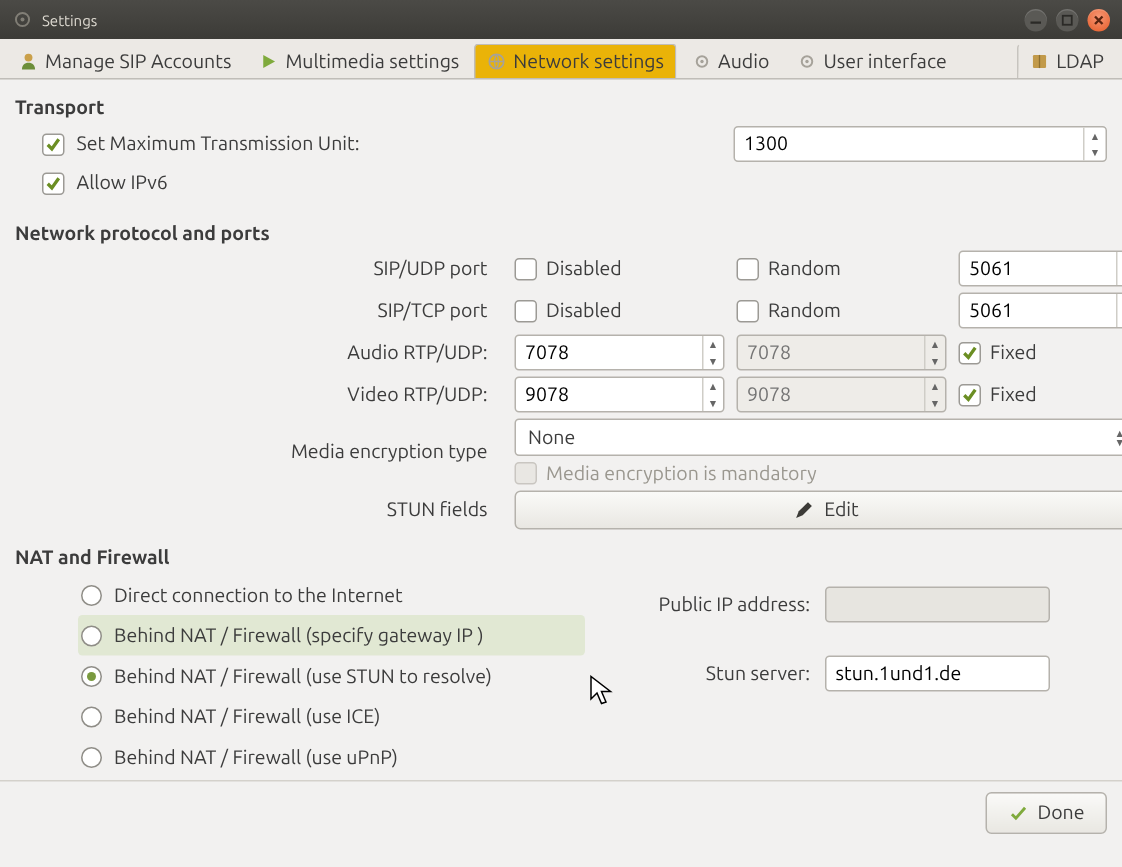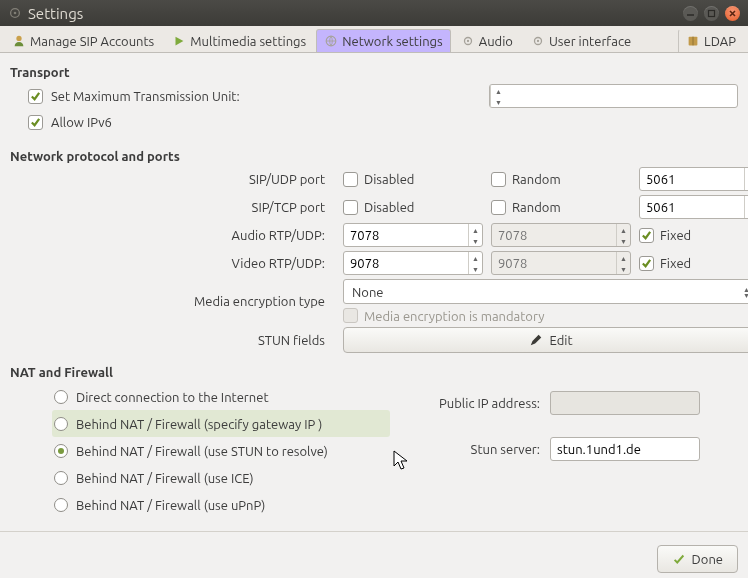--- a/index.html
+++ b/index.html
@@ -1,27 +1,27 @@
 <!DOCTYPE html>
 <html><head>
 <meta charset="utf-8">
 <style>
 * { box-sizing: border-box; margin: 0; padding: 0; font-family: "Ubuntu", "Segoe UI", sans-serif; font-size: 13px; }
 body { background: #f2f1f0; width: 748px; height: 578px; overflow: hidden; color: #3c3c3c; }
 .titlebar { background: linear-gradient(#4b4a46, #3c3b37); height: 26px; display: flex; align-items: center; padding: 0 8px; color: #dfdbd2; }
 .titlebar .gear { width:14px; height:14px; margin-right:6px; opacity:.6;}
-.titlebar .title { flex:1; font-size:15px; }
+.titlebar .title { flex:1; font-size:10px; }
 .winbtns { display:flex; gap:6px; }
 .winbtn { width:15px; height:15px; border-radius:50%; background:#5a5955; display:inline-block; position:relative; box-shadow: inset 0 1px 0 rgba(255,255,255,.15);}
 .winbtn.close { background: radial-gradient(circle at 50% 35%, #f79674, #e55c28); }
 .winbtn svg { position:absolute; top:2px; left:2px; }
 
 .tabs { display:flex; background:#ece9e5; border-bottom:1px solid #c0bdb8; padding:3px 4px 0 4px; gap:2px;}
 .tab { display:flex; align-items:center; gap:4px; padding:4px 7px; border:1px solid transparent; border-bottom:none; border-radius:3px 3px 0 0; cursor:pointer; white-space:nowrap;}
-.tab.active { background:#c4b5fd; border-color:#c0bdb8;}
+.tab.active { background:#eab308; border-color:#c0bdb8;}
 .tab svg { width:14px; height:14px; flex-shrink:0;}
 .tab.last { margin-left:auto; border-left:1px solid #c7c4bf;}
 
 .content { padding: 6px 10px 4px 10px; }
 .section-title { font-weight:bold; margin: 6px 0 4px 0; }
 .row { display:flex; align-items:center; min-height:26px; gap:8px;}
 .row.indented { padding-left:18px; }
 .check { width:15px; height:15px; border:1px solid #9c9a95; border-radius:3px; background:#fff; display:inline-flex; align-items:center; justify-content:center; flex-shrink:0;}
 .check.on svg { display:block; }
 .check svg { display:none; width:11px; height:11px; }
@@ -46,21 +46,21 @@
 .radio-row { display:flex; align-items:center; gap:8px; height:27px; border-radius:3px; padding:0 6px 0 2px;}
 .radio-row.hovered { background:#e1e8d3;}
 .radio { width:14px; height:14px; border:1px solid #8f8d87; border-radius:50%; background:#fff; display:flex; align-items:center; justify-content:center;}
 .radio .dot { width:6px; height:6px; border-radius:50%; background:#7a9a3f; display:none;}
 .radio.on .dot{ display:block;}
 .field-row { display:flex; align-items:center; gap:10px; margin-bottom:22px;}
 .field-row label { width:130px; text-align:right;}
 .text-in { border:1px solid #b5b2ac; border-radius:3px; height:24px; padding:2px 6px; background:#fff; width:150px;}
 .text-in.disabled{ background:#e7e5e0;}
 
-.footer { position:absolute; bottom:5px; left:0; right:0; height:42px; border-top:1px solid #d4d1cb; background:#f2f1f0; display:flex; align-items:flex-end; justify-content:flex-end; padding:0 10px;}
+.footer { position:absolute; bottom:16px; left:0; right:0; height:42px; border-top:1px solid #d4d1cb; background:#f2f1f0; display:flex; align-items:center; justify-content:flex-end; padding:0 10px;}
 .done { height:28px; padding:0 14px; border:1px solid #b5b2ac; border-radius:4px; background:linear-gradient(#fafaf8,#e9e7e2); display:flex; align-items:center; gap:6px; cursor:pointer;}
 .cursor { position:absolute; left:393px; top:450px; pointer-events:none;}
 .greenchk { stroke:#6b8e23; stroke-width:2.4; fill:none;}
 </style>
 </head>
 <body>
 
 <div class="titlebar">
   <svg class="gear" viewBox="0 0 16 16">
       <circle cx="8" cy="8" r="5" fill="none" stroke="#aaa69b" stroke-width="1.5"></circle>
@@ -133,20 +133,21 @@
 <div class="content">
   <div class="section-title">Transport</div>
   <div class="row indented">
     <span class="check on">
         <svg viewBox="0 0 12 12">
           <path class="greenchk" d="M2 6 L5 9 L10 2"></path>
         </svg>
       </span>
     <span style="flex:0 0 430px;">Set Maximum Transmission Unit:</span>
     <div class="spin" style="flex:1">
+        <input value="1300" style="">
         <div class="arrows">
           <span>▲</span>
           <span>▼</span>
         </div>
       </div>
   </div>
   <div class="row indented">
     <span class="check on">
         <svg viewBox="0 0 12 12">
           <path class="greenchk" d="M2 6 L5 9 L10 2"></path>

